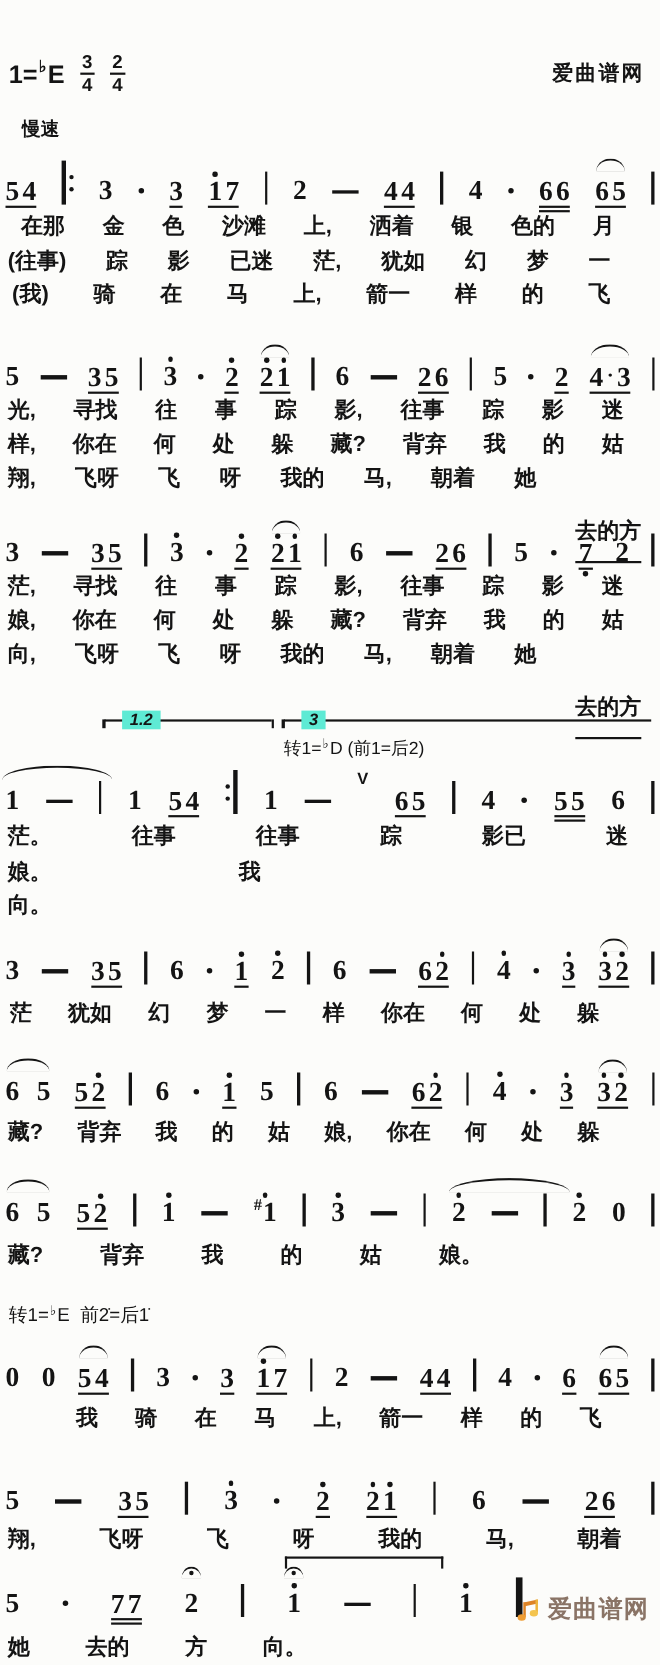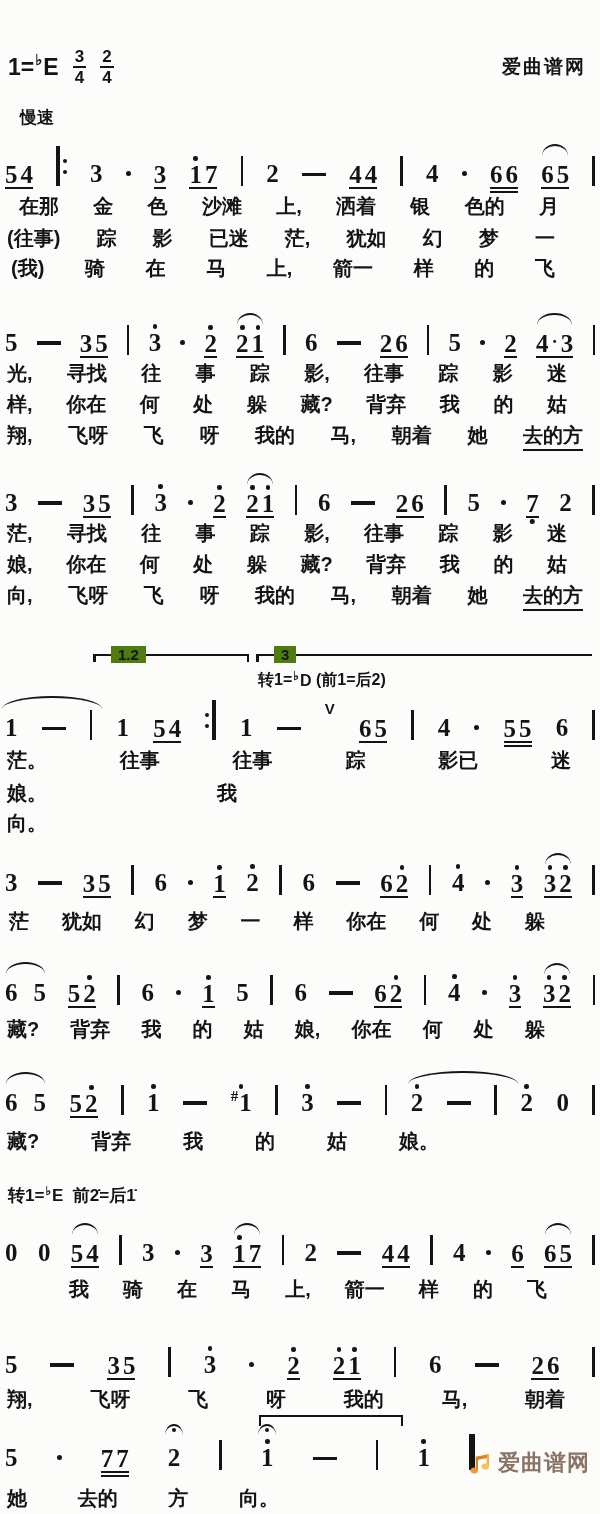--- a/index.html
+++ b/index.html
@@ -47,28 +47,28 @@
   .bar.f{width:6px;height:36px;}
   .rwrap{display:flex;align-items:center;gap:3px;align-self:flex-end;margin-bottom:3px;}
   .rbar{width:3.5px;height:40px;background:#141414;}
   .rdots{display:flex;flex-direction:column;gap:7px;}
   .rdots i{width:4px;height:4px;border-radius:50%;background:#141414;}
   .dash{width:24px;height:3.5px;background:#141414;align-self:flex-end;margin-bottom:13px;}
   .ddot{width:5px;height:5px;border-radius:50%;background:#141414;align-self:flex-end;margin-bottom:13px;}
   .breath{align-self:flex-start;margin-top:0;font-size:15px;font-weight:bold;}
   .lrow{display:flex;justify-content:space-between;font-size:20px;font-weight:bold;line-height:1.1;}
   .syl{white-space:nowrap;}
-  .syl.ul{border-bottom:2.5px solid #141414;padding-bottom:3px;}
+  .syl.ul{border-bottom:2.5px solid #141414;padding-bottom:16px;margin-top:48px;}
   
   .volta{position:absolute;height:9px;border-top:2.5px solid #141414;}
   .volta::before{content:'';position:absolute;left:-2px;top:-2px;width:2.5px;height:8px;background:#141414;}
   .volta.hookR::after{content:'';position:absolute;right:-2px;top:-2px;width:2.5px;height:8px;background:#141414;}
-  .vlabel{position:absolute;top:-10px;left:16px;background:#4d7c0f;padding:0 7px;
-          font-size:15px;font-weight:bold;}
-  .mod{position:absolute;font-size:16px;font-weight:bold;display:flex;align-items:center;text-align:right;}
+  .vlabel{position:absolute;top:-10px;left:16px;background:#5eead4;padding:0 7px;
+          font-size:15px;font-weight:bold;font-style:italic;}
+  .mod{position:absolute;font-size:16px;font-weight:normal;display:flex;align-items:center;text-align:right;}
   .mod .flat{font-size:12px;transform:translateY(-5px);}
   
   .wm{position:absolute;display:flex;align-items:center;gap:5px;color:#8a7466;
       font-size:22px;font-weight:bold;letter-spacing:1px;}
 </style>
 </head>
 <body>
 
 <div id="page">
 

